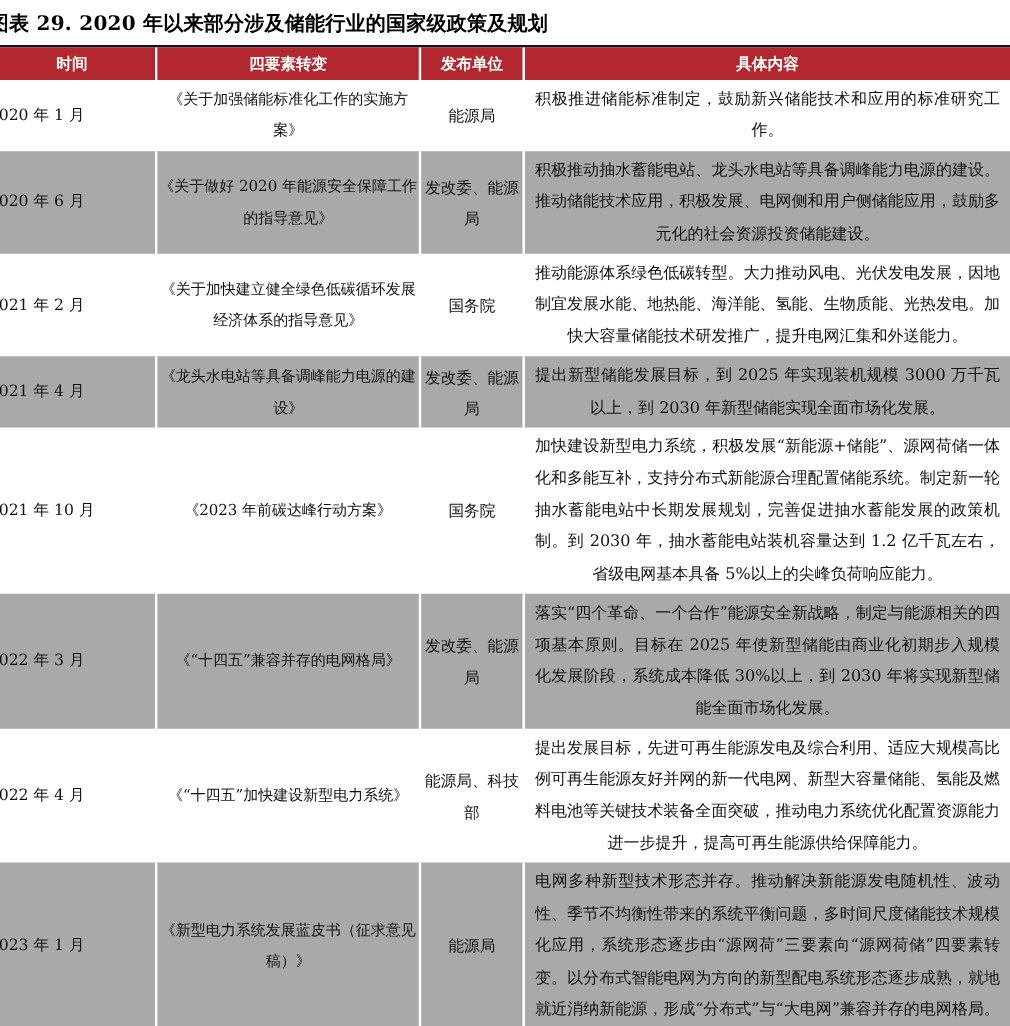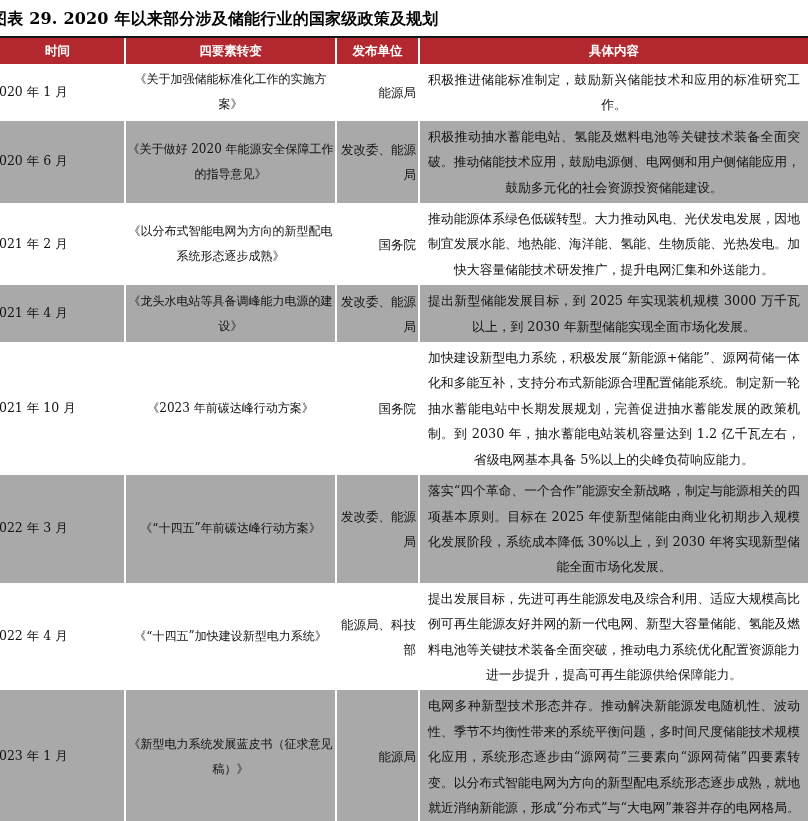--- a/index.html
+++ b/index.html
@@ -64,21 +64,21 @@
   td.c-policy {
     font-size: 12px;
     text-align: center;
     vertical-align: middle;
     padding: 2px 1px;
     line-height: 25px;
     margin-left: 30px;
   }
   td.c-pub {
     font-size: 12.5px;
-    text-align: right;
+    text-align: center;
     vertical-align: middle;
     padding: 2px 2px;
     line-height: 25px;
   }
   td.c-content {
     font-size: 12.8px;
     text-align: justify;
     text-align-last: center;
     vertical-align: middle;
     padding: 3px 8px;
@@ -112,43 +112,43 @@
       <tr>
         <td class="c-time">2020 年 1 月</td>
         <td class="c-policy">《关于加强储能标准化工作的实施方案》</td>
         <td class="c-pub">能源局</td>
         <td class="c-content">积极推进储能标准制定，鼓励新兴储能技术和应用的标准研究工作。</td>
       </tr>
       <tr class="alt">
         <td class="c-time">2020 年 6 月</td>
         <td class="c-policy">《关于做好 2020 年能源安全保障工作的指导意见》</td>
         <td class="c-pub">发改委、能源局</td>
-        <td class="c-content">积极推动抽水蓄能电站、氢能及燃料电池等关键技术装备全面突破。推动储能技术应用，鼓励电源侧、电网侧和用户侧储能应用，鼓励多元化的社会资源投资储能建设。</td>
+        <td class="c-content">积极推动抽水蓄能电站、龙头水电站等具备调峰能力电源的建设。推动储能技术应用，积极发展、电网侧和用户侧储能应用，鼓励多元化的社会资源投资储能建设。</td>
       </tr>
       <tr>
         <td class="c-time">2021 年 2 月</td>
-        <td class="c-policy">《以分布式智能电网为方向的新型配电系统形态逐步成熟》</td>
+        <td class="c-policy">《关于加快建立健全绿色低碳循环发展经济体系的指导意见》</td>
         <td class="c-pub">国务院</td>
         <td class="c-content">推动能源体系绿色低碳转型。大力推动风电、光伏发电发展，因地制宜发展水能、地热能、海洋能、氢能、生物质能、光热发电。加快大容量储能技术研发推广，提升电网汇集和外送能力。</td>
       </tr>
       <tr class="alt">
         <td class="c-time">2021 年 4 月</td>
         <td class="c-policy">《龙头水电站等具备调峰能力电源的建设》</td>
         <td class="c-pub">发改委、能源局</td>
         <td class="c-content">提出新型储能发展目标，到 2025 年实现装机规模 3000 万千瓦以上，到 2030 年新型储能实现全面市场化发展。</td>
       </tr>
       <tr>
         <td class="c-time">2021 年 10 月</td>
         <td class="c-policy">《2023 年前碳达峰行动方案》</td>
         <td class="c-pub">国务院</td>
         <td class="c-content">加快建设新型电力系统，积极发展“新能源+储能”、源网荷储一体化和多能互补，支持分布式新能源合理配置储能系统。制定新一轮抽水蓄能电站中长期发展规划，完善促进抽水蓄能发展的政策机制。到 2030 年，抽水蓄能电站装机容量达到 1.2 亿千瓦左右，省级电网基本具备 5%以上的尖峰负荷响应能力。</td>
       </tr>
       <tr class="alt">
         <td class="c-time">2022 年 3 月</td>
-        <td class="c-policy">《“十四五”年前碳达峰行动方案》</td>
+        <td class="c-policy">《“十四五”兼容并存的电网格局》</td>
         <td class="c-pub">发改委、能源局</td>
         <td class="c-content">落实“四个革命、一个合作”能源安全新战略，制定与能源相关的四项基本原则。目标在 2025 年使新型储能由商业化初期步入规模化发展阶段，系统成本降低 30%以上，到 2030 年将实现新型储能全面市场化发展。</td>
       </tr>
       <tr>
         <td class="c-time">2022 年 4 月</td>
         <td class="c-policy">《“十四五”加快建设新型电力系统》</td>
         <td class="c-pub">能源局、科技部</td>
         <td class="c-content">提出发展目标，先进可再生能源发电及综合利用、适应大规模高比例可再生能源友好并网的新一代电网、新型大容量储能、氢能及燃料电池等关键技术装备全面突破，推动电力系统优化配置资源能力进一步提升，提高可再生能源供给保障能力。</td>
       </tr>
       <tr class="alt">

